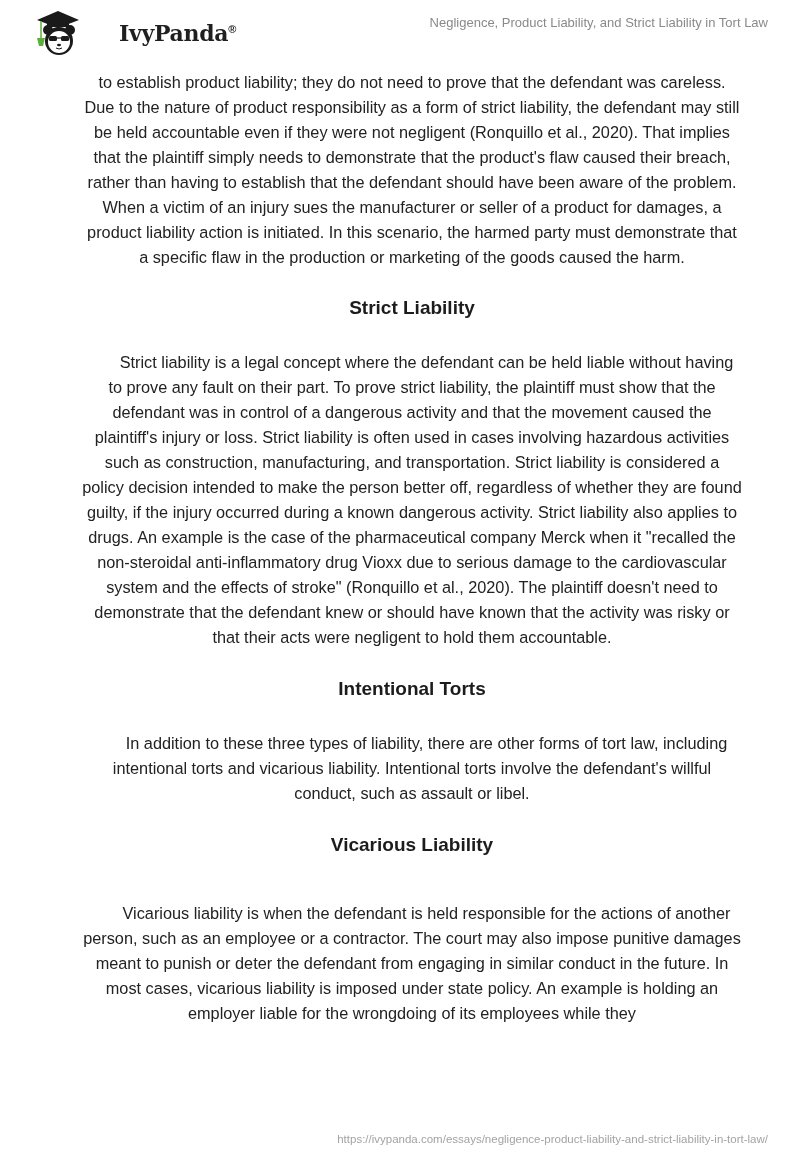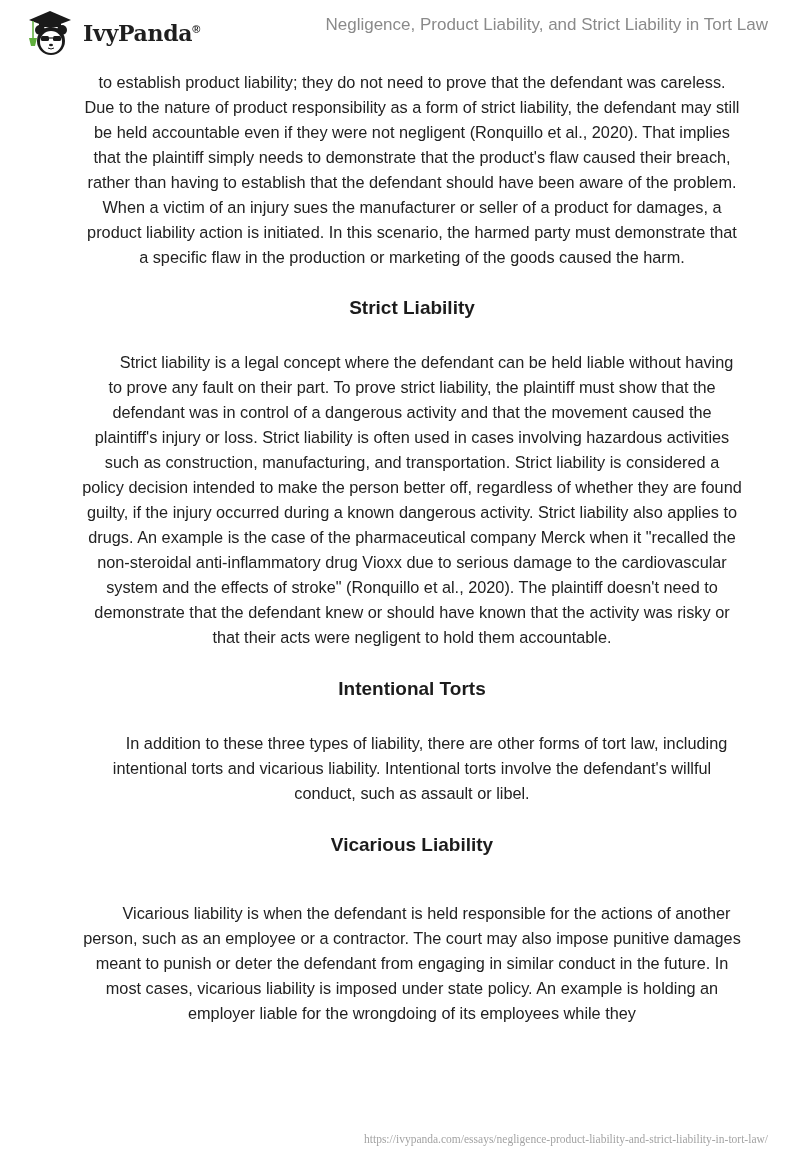--- a/index.html
+++ b/index.html
@@ -16,25 +16,26 @@
       color: #222222;
     }
     .header {
       position: absolute;
       left: 0; top: 0;
       width: 800px;
       height: 64px;
     }
     .logo {
       position: absolute;
-      left: 25px;
+      left: 33px;
       top: 8px;
       display: flex;
       align-items: center;
       height: 50px;
+      gap: 28px;
     }
     .logo svg { display: block; }
     .logo-text {
       font-family: "DejaVu Serif", "Liberation Serif", serif;
       font-weight: bold;
       font-size: 22px;
       color: #1f1f1f;
       margin-left: 8px;
       letter-spacing: -0.3px;
     }
@@ -42,21 +43,21 @@
       font-family: "Liberation Sans", sans-serif;
       font-size: 11px;
       vertical-align: super;
       font-weight: bold;
       color: #1f1f1f;
     }
     .doc-title {
       position: absolute;
       right: 32px;
       top: 15px;
-      font-size: 17px;
+      font-size: 13px;
       color: #8a8a8a;
     }
     .content {
       position: absolute;
       left: 82px;
       top: 70px;
       width: 660px;
       text-align: center;
     }
     p {
@@ -75,21 +76,20 @@
     }
     .h-strict { margin-top: 22px; margin-bottom: 26px; }
     .h-intent { margin-top: 23px; margin-bottom: 26px; }
     .h-vicar  { margin-top: 23px; margin-bottom: 40px; }
     .footer-url {
       position: absolute;
       right: 32px;
       top: 1133px;
       font-size: 11.5px;
       color: #a3a3a3;
-      font-family: Liberation Serif, serif;
     }
   </style>
 </head>
 <body>
 
 <div class="header">
   <div class="logo">
     <span>
       <svg width="50" height="50" viewBox="0 0 50 50">
 

